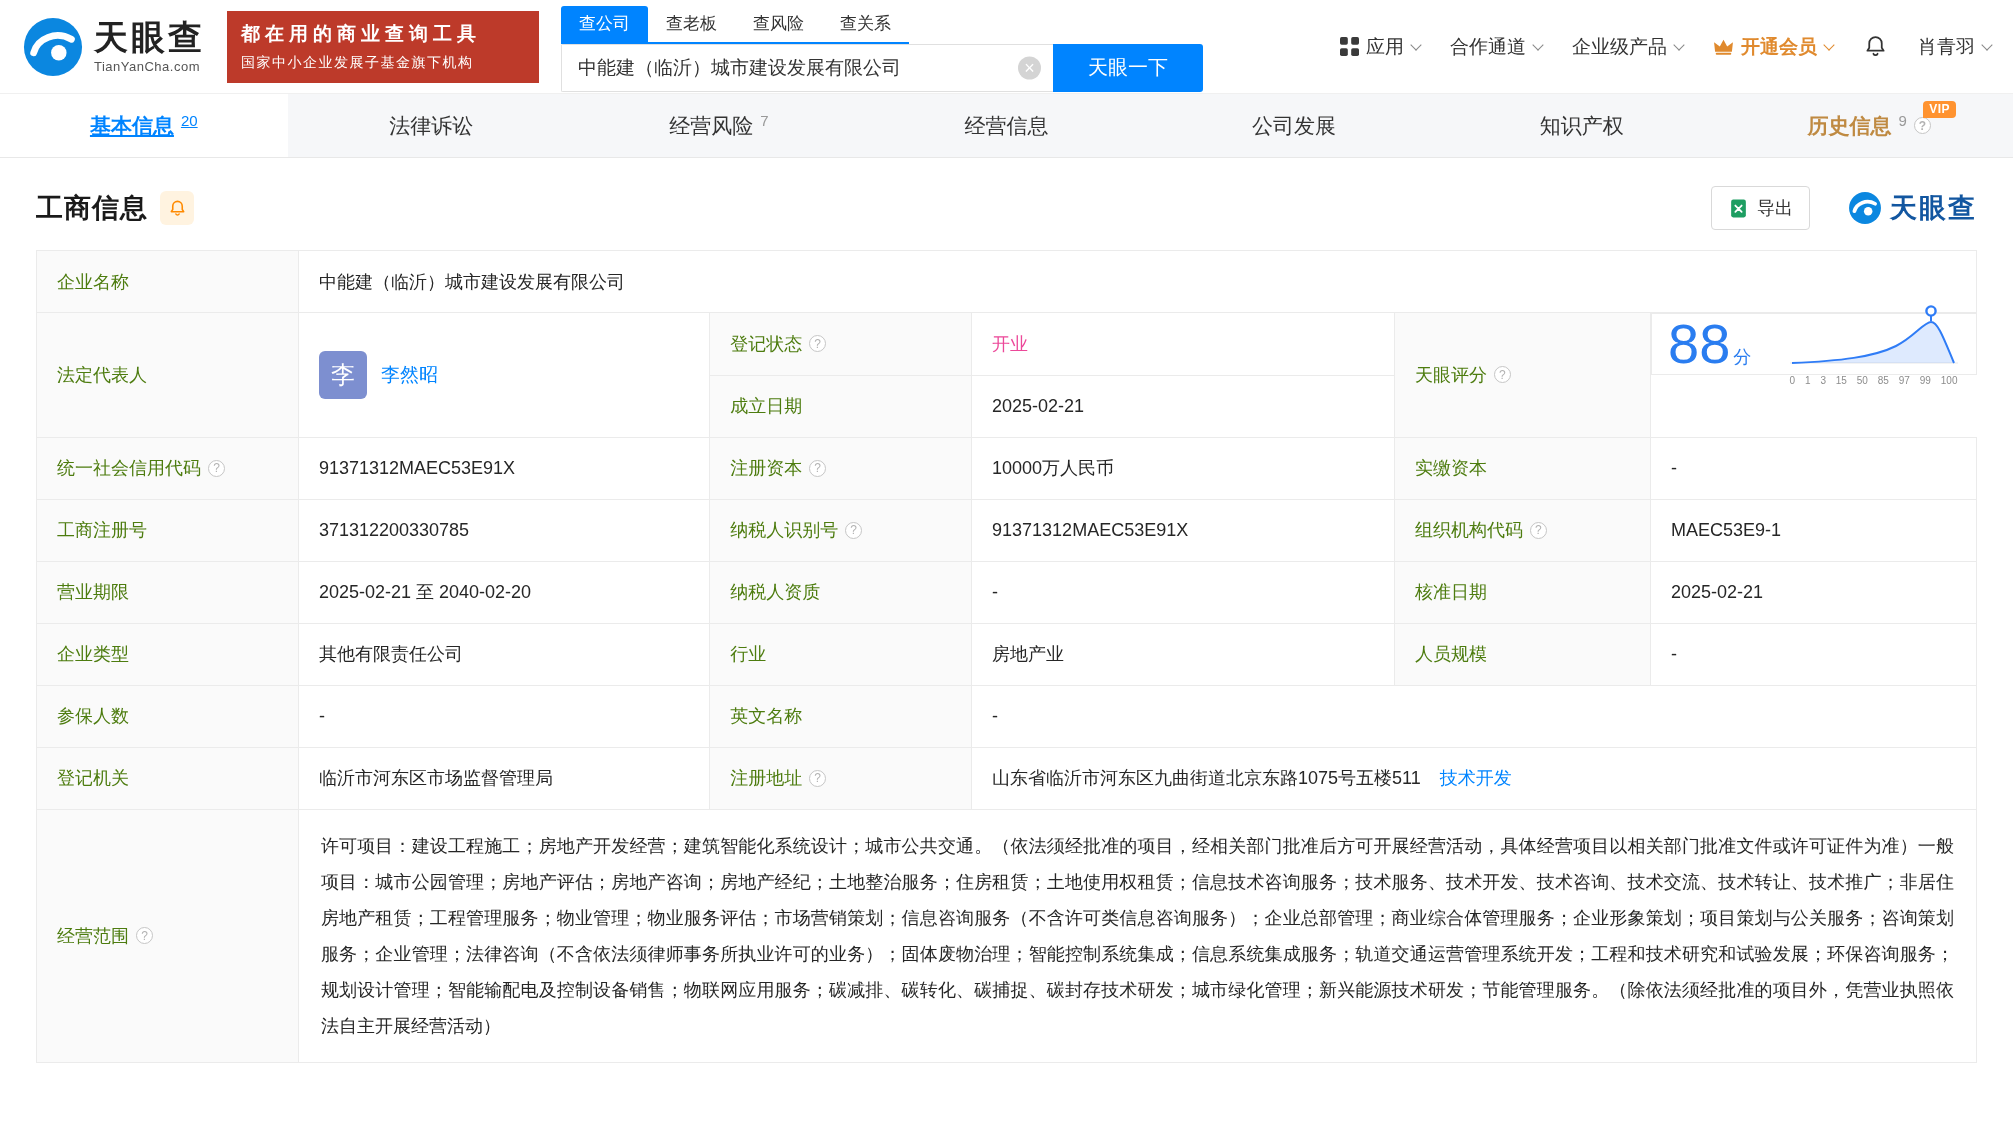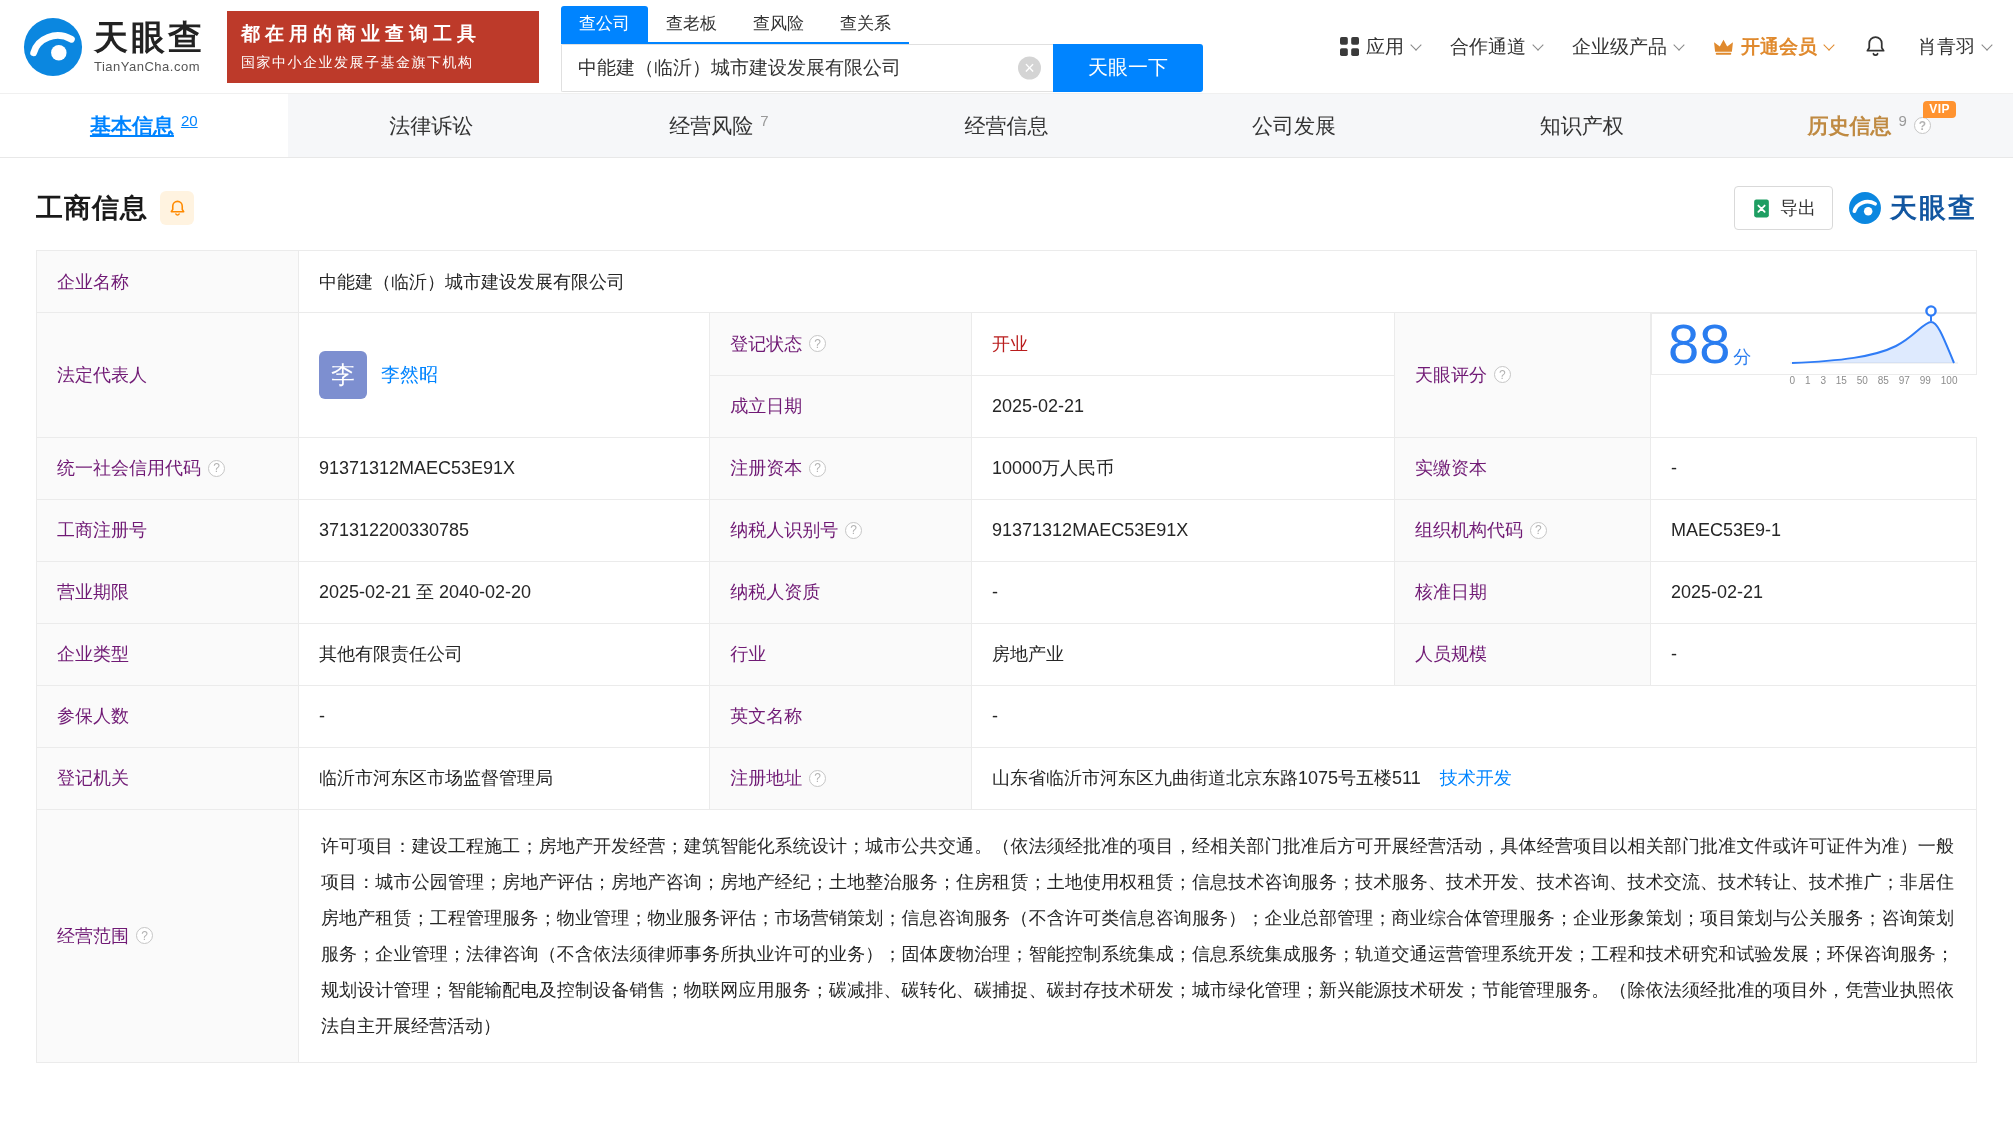--- a/index.html
+++ b/index.html
@@ -94,40 +94,40 @@
   .help-icon::before { content: "?"; }
 
   
   .main { padding: 0 36px; }
   .section-head { display:flex; align-items:center; margin: 28px 0 20px; }
   .section-title { font-size: 27px; font-weight: 700; color: #1a1a1a; letter-spacing: 1px; }
   .monitor-bell {
     width: 34px; height: 34px; border-radius: 6px; background: #fff3e0;
     display:flex; align-items:center; justify-content:center; margin-left: 12px; cursor:pointer;
   }
-  .head-right { margin-left: auto; display: flex; align-items: center; gap: 15px; }
+  .head-right { margin-left: auto; display: flex; align-items: center; gap: 38px; }
   .export-btn {
     display:flex; align-items:center; gap: 8px; border: 1px solid #d9d9d9; background:#fff;
     border-radius: 4px; padding: 9px 16px; font-size: 18px; color: #333; cursor:pointer;
     font-family: "Liberation Sans", "DejaVu Sans", sans-serif;
   }
   .brand-mark { display:flex; align-items:center; gap: 8px; }
   .brand-mark svg { width: 34px; height: 34px; }
   .brand-mark .brand-name { font-size: 27px; font-weight: 700; color: #1256a0; letter-spacing: 2px; }
 
   
   .info-table {
     width: 100%; border-collapse: collapse; table-layout: fixed; font-size: 18px;
   }
   .info-table td { border: 1px solid #ebebeb; padding: 10px 20px; height: 62px; vertical-align: middle; }
-  td.lbl { background: #fafafa; color: #701a75; text-align: right; }
+  td.lbl { background: #fafafa; color: #4d7c0f; text-align: right; }
   td.lbl .lblwrap { display: flex; align-items: center; }
   td.val { color: #262626; }
   .dash { color:#262626; }
-  .green { color: #b91c1c; font-family: Liberation Mono, monospace; }
+  .green { color: #ec4899; font-family: Liberation Mono, monospace; }
   a.link { color: #0084ff; text-decoration: none; cursor: pointer; }
   .addr-link { margin-left: 14px; white-space: nowrap; }
 
   .rep-cell { display:flex; align-items:center; }
   .avatar {
     width: 48px; height: 48px; border-radius: 6px; background: #7d8fd0; color:#fff;
     display:flex; align-items:center; justify-content:center; font-size: 24px; cursor:pointer; flex:0 0 auto;
   }
   .rep-name { margin-left: 14px; font-size: 19px; }
 

